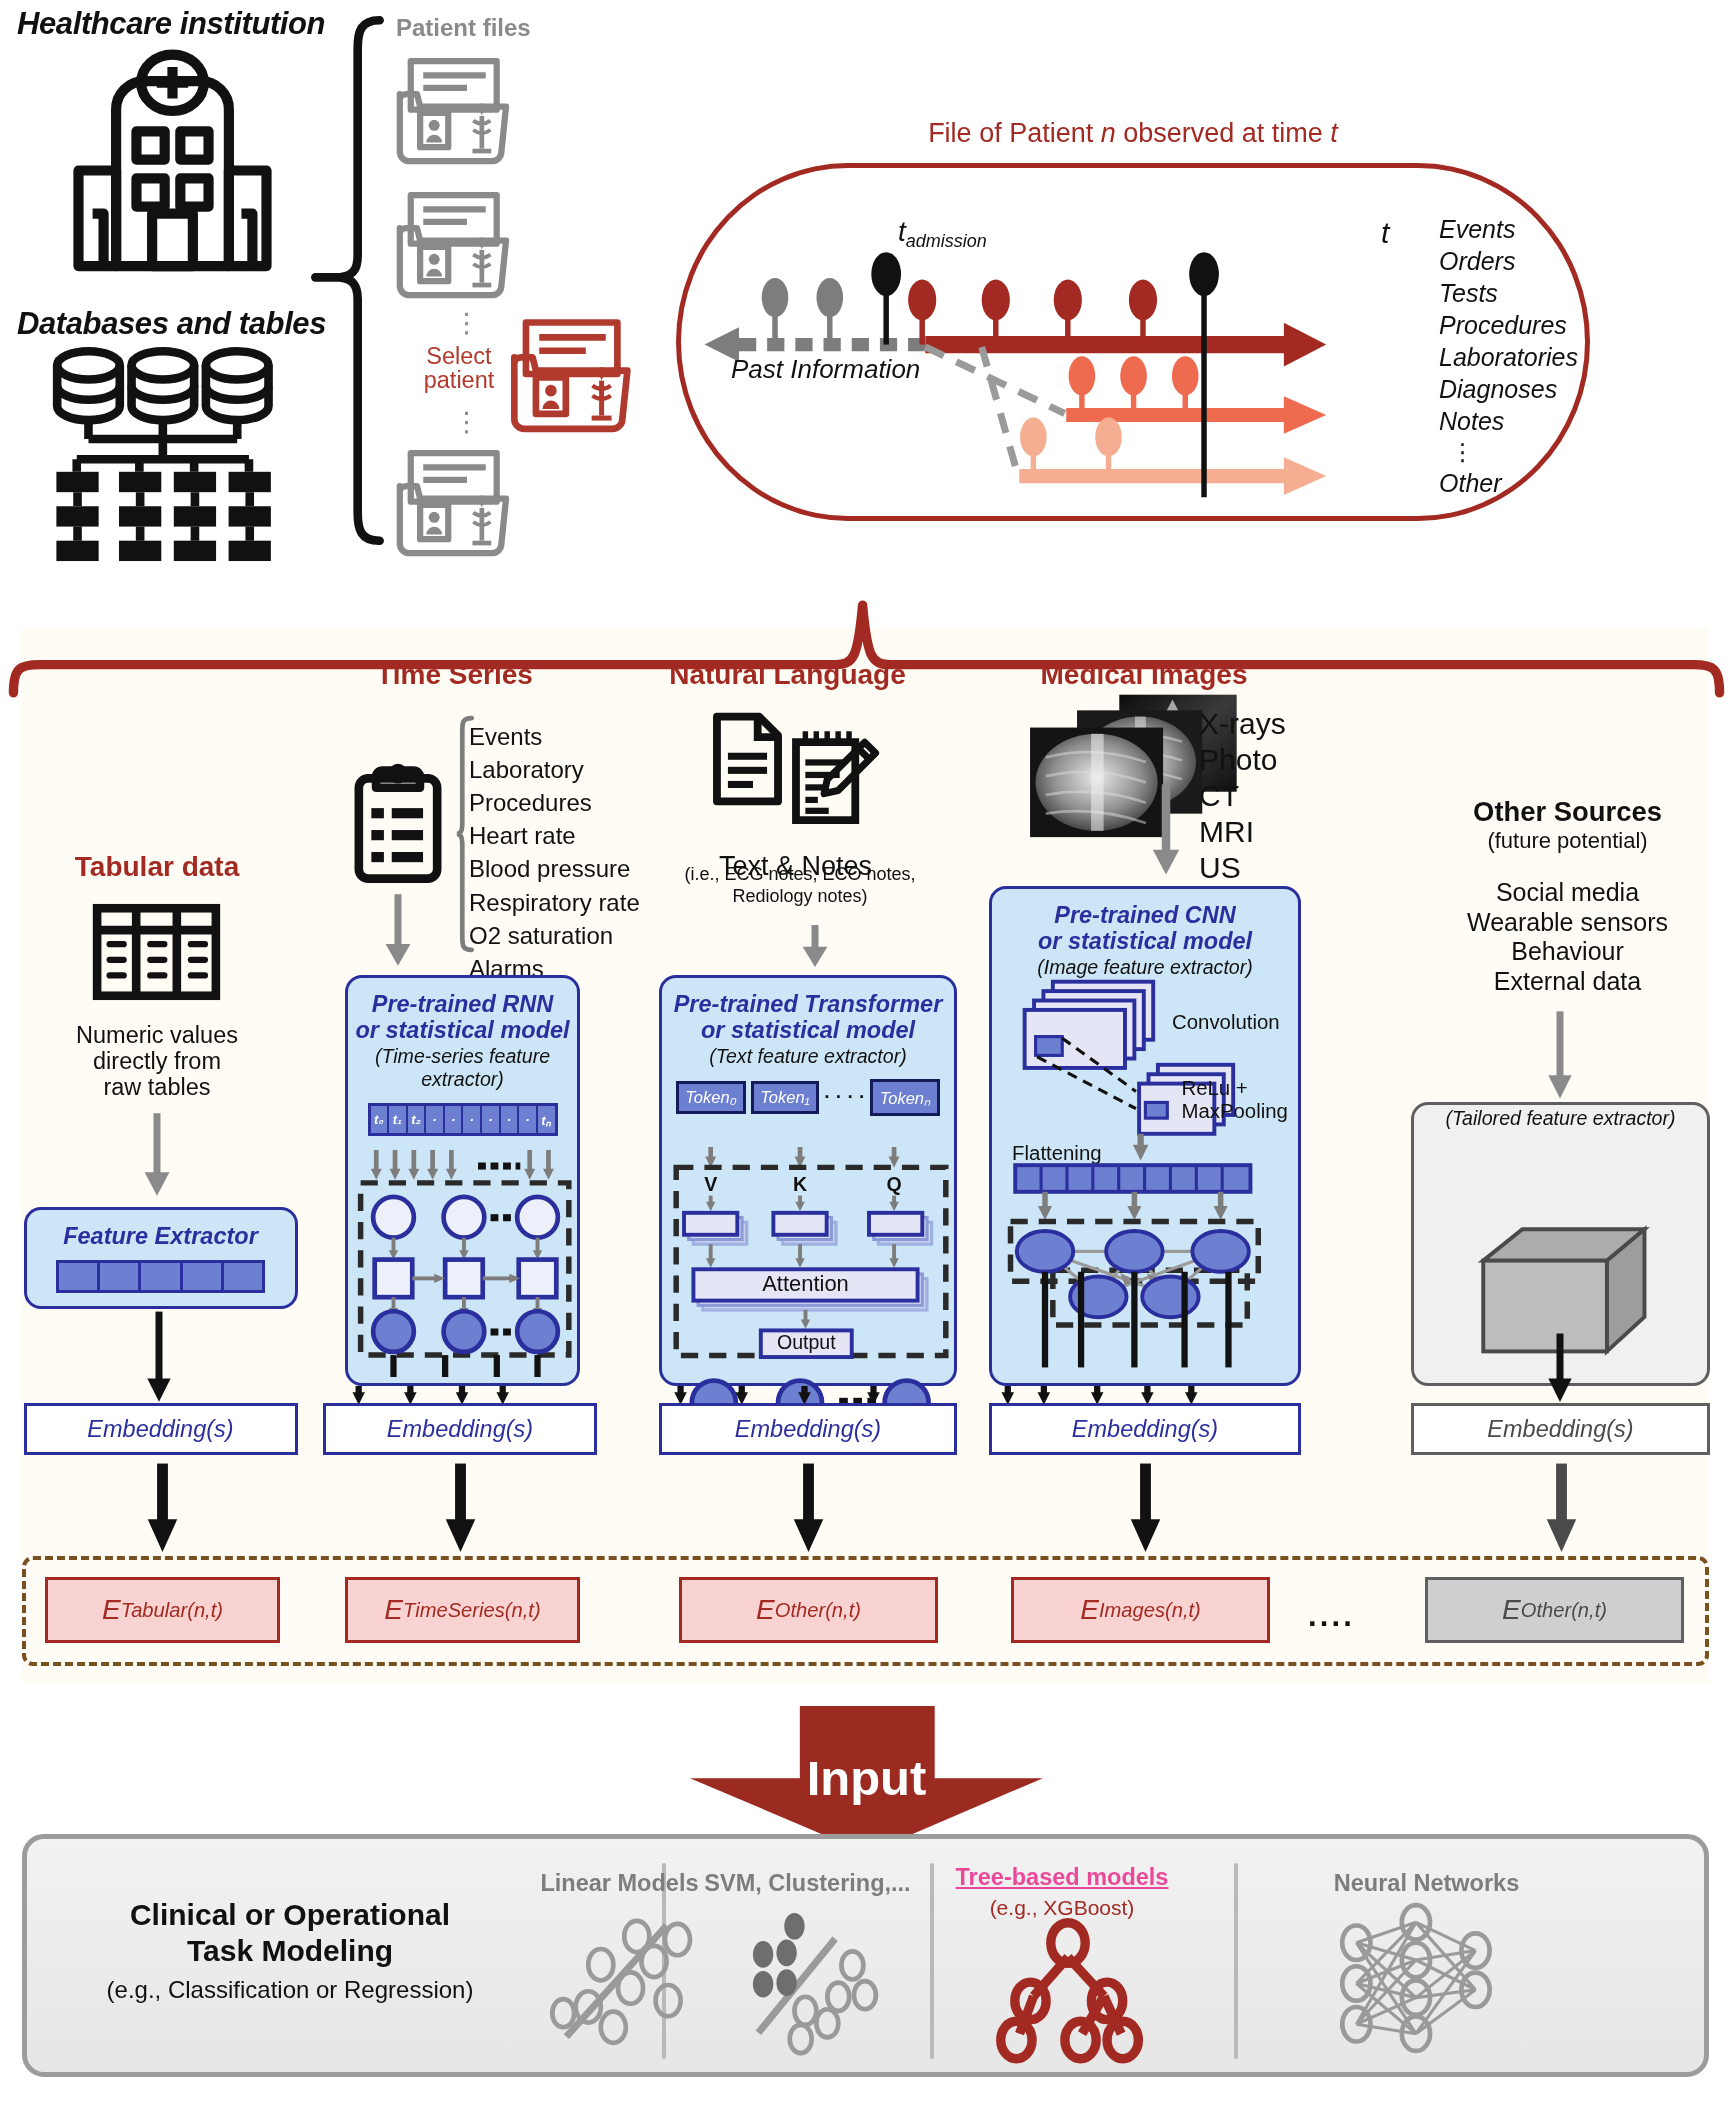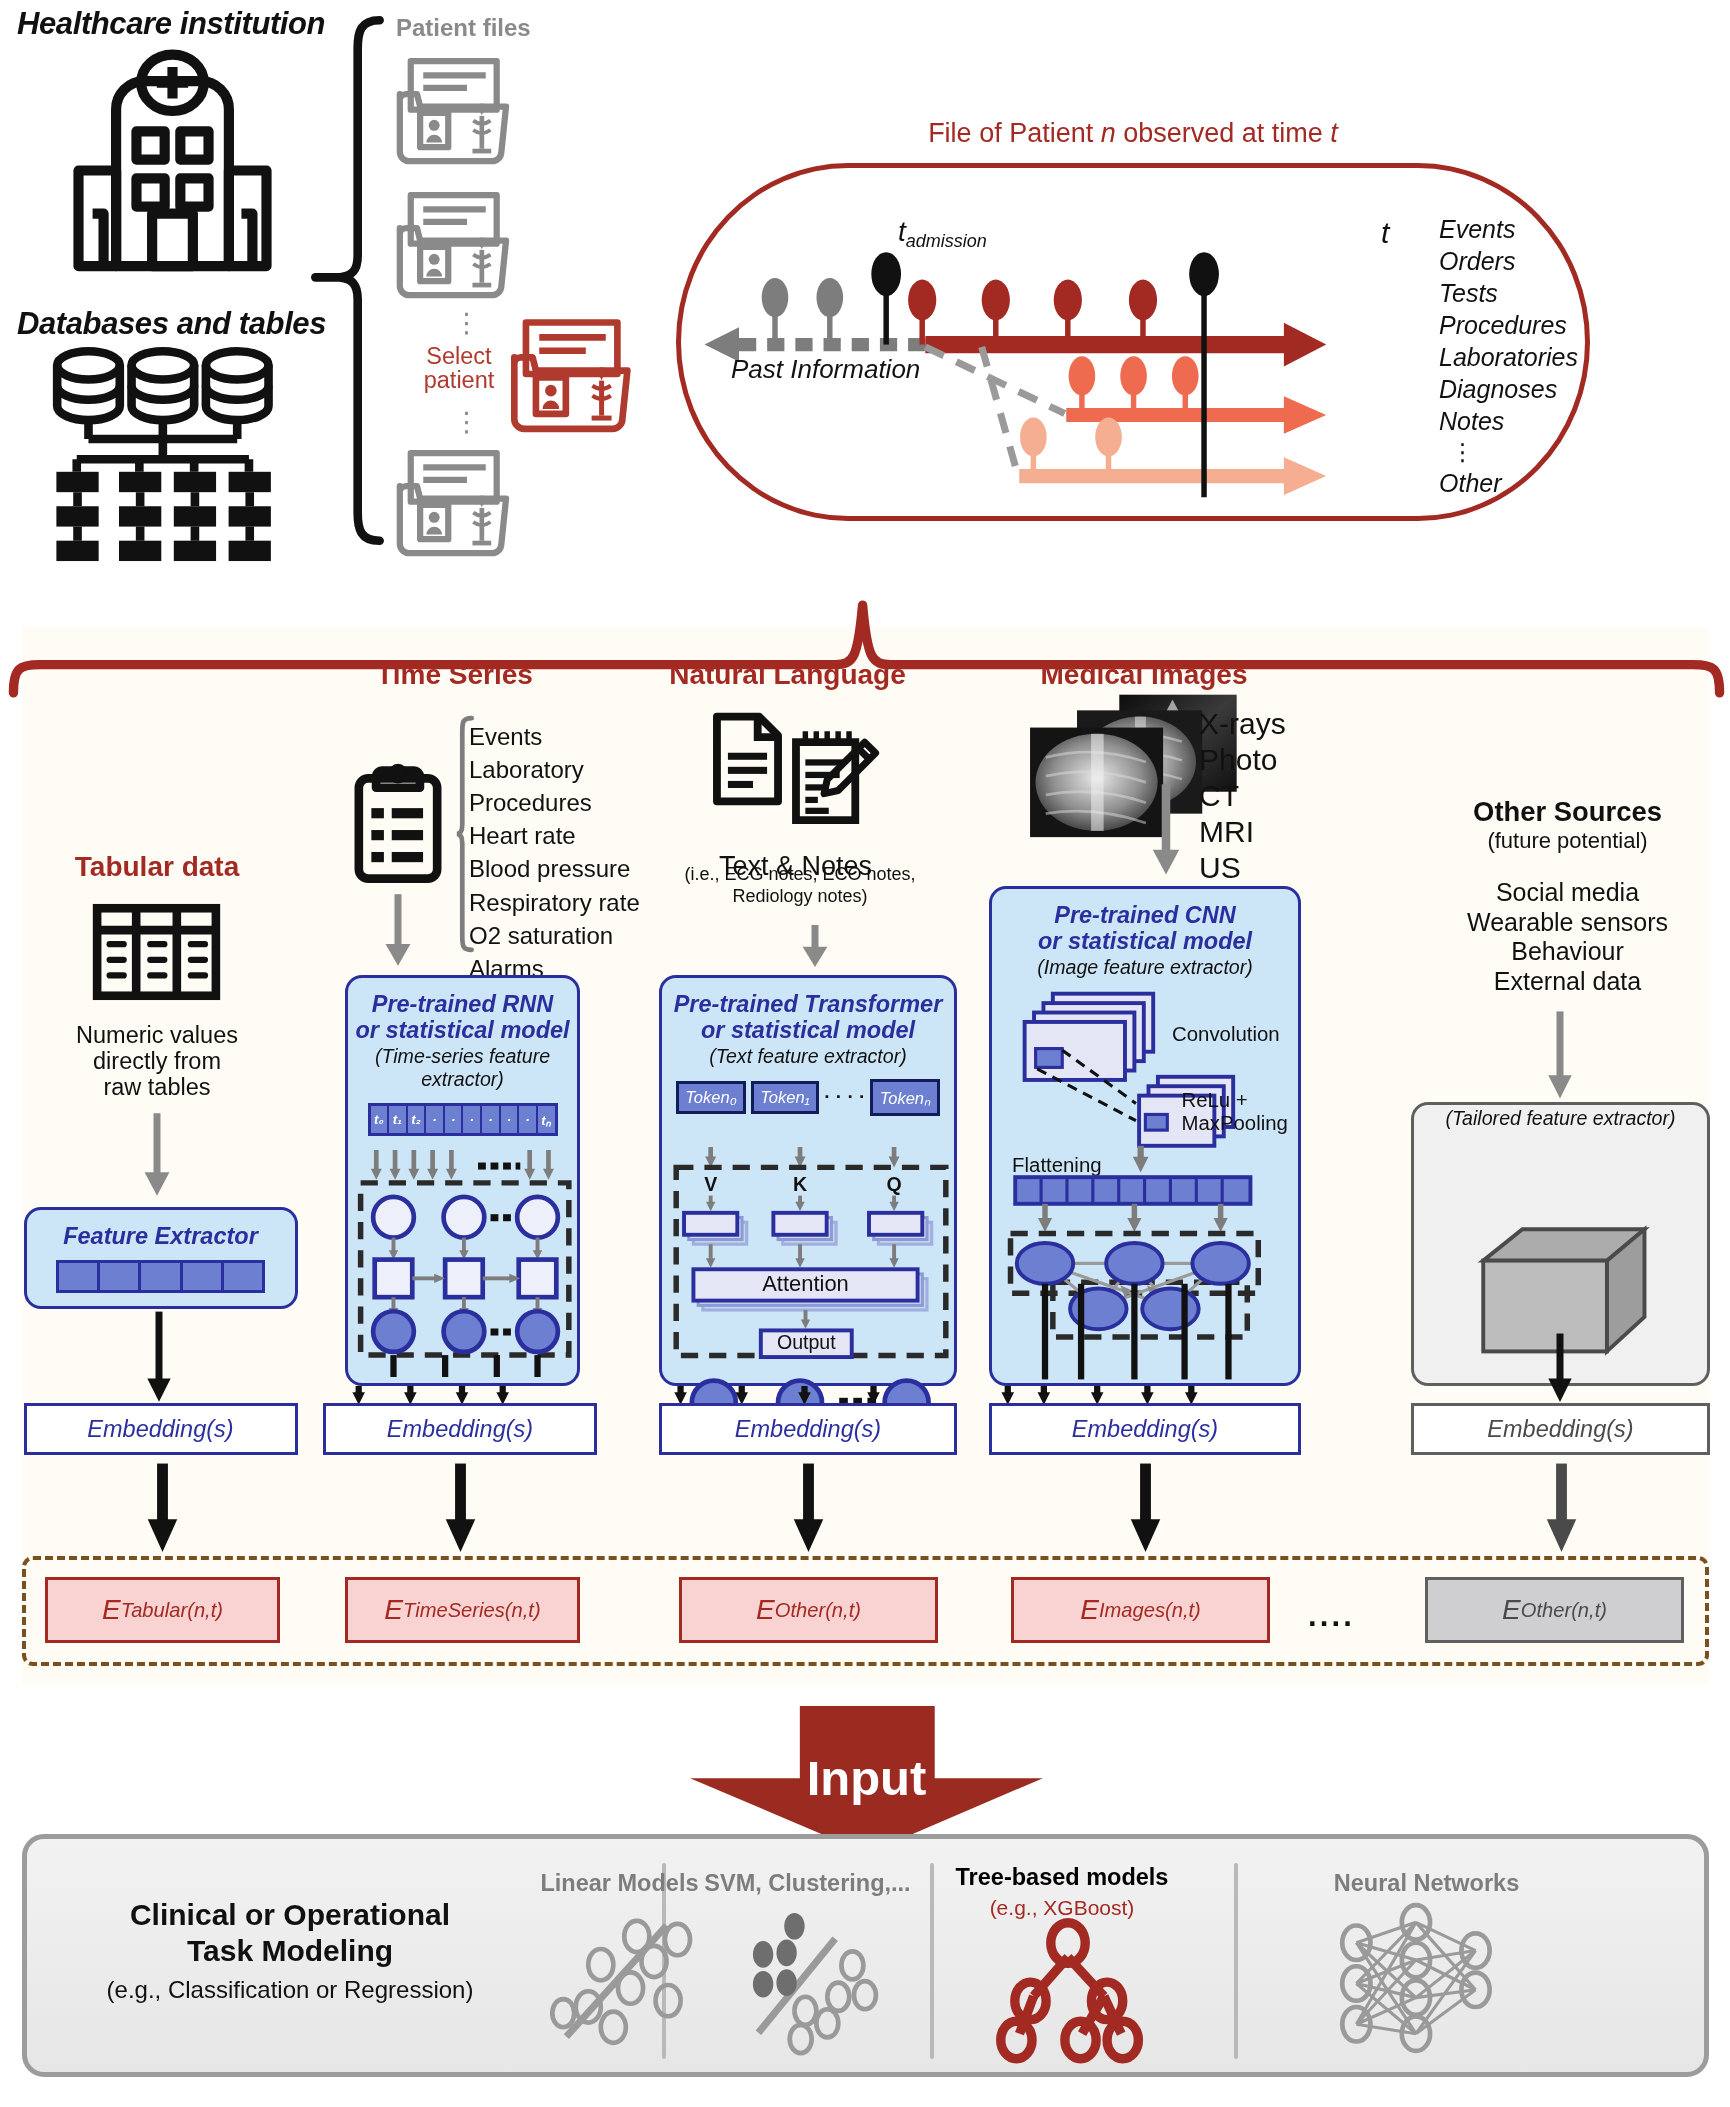--- a/index.html
+++ b/index.html
@@ -86,21 +86,21 @@
   }
 
   
   #bottom-panel{
     left:22px; top:1834px; width:1687px; height:243px;
     background:linear-gradient(180deg,#F2F2F2 0%, #E6E6E6 100%);
     border:5.5px solid #9C9C9C; border-radius:22px;
   }
   .divider{ position:absolute; width:3.9px; background:#B9B9B9; border-radius:2.4px; top:23.5px; height:196px;}
   .model-cap{ font-size:23.5px; font-weight:bold; color:#7D7D7D; text-align:center; }
-  .model-cap.red{ color:#000000; }
+  .model-cap.red{ color:#ec4899;text-decoration:underline; }
   .model-cap-sub{ font-size:21px; color:#A32A22; text-align:center; }
 
   #task-title{ left:47px; top:1897px; width:486px; text-align:center; font-size:30px; font-weight:bold; color:#111; line-height:1.2;}
   #task-sub{ left:47px; top:1976px; width:486px; text-align:center; font-size:24px; color:#111;}
 
   
   .vdots{ font-size:27px; color:#8A8A8A; letter-spacing:1.6px; }
   .dots4{ font-size:31px; font-weight:bold; color:#111; letter-spacing:3.1px;}
   svg{ display:block; overflow:visible; }
 </style>
@@ -842,21 +842,21 @@
     </svg>
 </div>
 
 <div class="abs model-box" style="left:989px;top:886px;width:312px;height:500px;">
   <div class="model-title" style="margin-top:12.5px;">
     <span>Pre-trained CNN</span><br>
     <span>or statistical model</span>
   </div>
   <div class="model-sub" style="margin-top:1.6px;">(Image feature extractor)</div>
 
-  <div class="abs" style="left:9.4px;top:100px;">
+  <div class="abs" style="left:9.4px;top:88px;">
   <svg width="295" height="392" viewBox="0 0 376 500">
 
     <g>
       <rect x="66" y="6" width="128" height="74" fill="#E4E6F6" stroke="#2B2F9E" stroke-width="5"></rect>
       <rect x="54" y="18" width="128" height="74" fill="#E4E6F6" stroke="#2B2F9E" stroke-width="5"></rect>
       <rect x="42" y="30" width="128" height="74" fill="#E4E6F6" stroke="#2B2F9E" stroke-width="5"></rect>
       <rect x="30" y="42" width="128" height="74" fill="#E4E6F6" stroke="#2B2F9E" stroke-width="5"></rect>
     </g>
     <rect x="44" y="76" width="34" height="24" fill="#6C7FD0" stroke="#2B2F9E" stroke-width="4"></rect>
 

